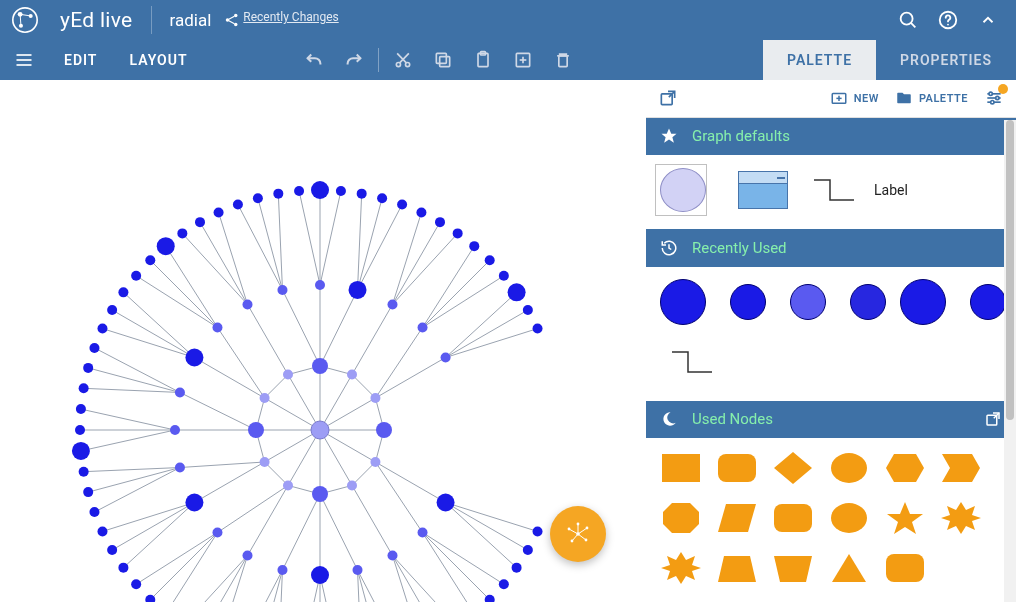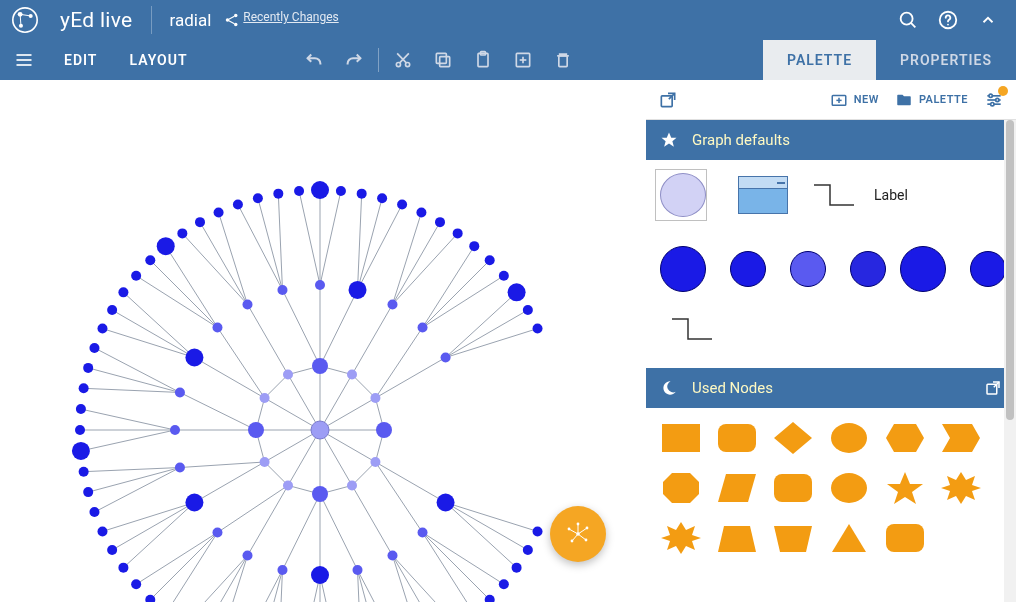--- a/index.html
+++ b/index.html
@@ -36,21 +36,21 @@
   .fab { position: absolute; right: 40px; bottom: 40px; width: 56px; height: 56px; border-radius: 50%; background: #f5a623; box-shadow: 0 3px 8px rgba(0,0,0,0.25); display: flex; align-items: center; justify-content: center; cursor: pointer; }
 
   
   .panel { width: 370px; background: #fff; border-left: 0; display: flex; flex-direction: column; overflow-y: auto; overflow-x: hidden; position: relative; }
   .panel-top { height: 40px; display: flex; align-items: center; padding: 0 12px; gap: 16px; border-bottom: 1px solid #e0e0e0; background: #fff; }
   .panel-top .mini-btn { display: flex; align-items: center; gap: 6px; font-size: 11px; font-weight: 600; color: #3e71a6; cursor: pointer; letter-spacing: 0.5px; }
   .panel-top .flex { flex: 1; }
   .badge-dot { position: absolute; width: 10px; height: 10px; background: #f5a623; border-radius: 50%; top: -4px; right: -4px; }
   .filter-wrap { position: relative; }
 
-  .section-head { height: 40px; background: #3e71a6; color: #fef9c3; display: flex; align-items: center; padding: 0 14px; gap: 14px; font-size: 15px; }
+  .section-head { height: 40px; background: #3e71a6; color: #86efac; display: flex; align-items: center; padding: 0 14px; gap: 14px; font-size: 15px; }
   .section-head .head-icon { color: #e8eef6; display:flex; align-items:center; }
   .section-head .sec-spacer { flex:1; }
 
   .section-body { padding: 10px 10px 14px 10px; display: flex; flex-wrap: wrap; gap: 10px; align-items: center; }
   .item { width: 50px; height: 50px; display: flex; align-items: center; justify-content: flex-end; cursor: pointer; }
   .sel { outline: 1px solid #c0c0c0; }
   .label-cell { font-size: 14px; color: #222; }
 
   .circ-big { width: 46px; height: 46px; border-radius: 50%; }
   .circ-sm { width: 36px; height: 36px; border-radius: 50%; }
@@ -469,20 +469,30 @@
       <div class="item" style="width:60px">
         <svg width="48" height="32" viewBox="0 0 48 32">
             <path d="M4 6 h16 v20 h24" fill="none" stroke="#333" stroke-width="1.5"></path>
           </svg>
       </div>
       <div class="item" style="width:auto;padding:0 6px">
         <span class="label-cell">Label</span>
       </div>
     </div>
 
+    <div class="section-head">
+      <span class="head-icon">
+          <svg width="18" height="18" viewBox="0 0 24 24" fill="none" stroke="#fff" stroke-width="2">
+            <path d="M3 12a9 9 0 1 0 2.64-6.36"></path>
+            <polyline points="3 3 3 8 8 8"></polyline>
+            <polyline points="12 7 12 12 15 14"></polyline>
+          </svg>
+        </span>
+      <span>Recently Used</span>
+    </div>
     <div class="section-body" id="recent-body">
         <div class="item">
           <div class="circ-big" style="background: rgb(26, 26, 230); border: 1.5px solid rgb(0, 0, 112);"></div>
         </div>
         <div class="item">
           <div class="circ-sm" style="background: rgb(26, 26, 230); border: 1.5px solid rgb(0, 0, 112);"></div>
         </div>
         <div class="item">
           <div class="circ-sm" style="background: rgb(90, 90, 240); border: 1.5px solid rgb(0, 0, 112);"></div>
         </div>

